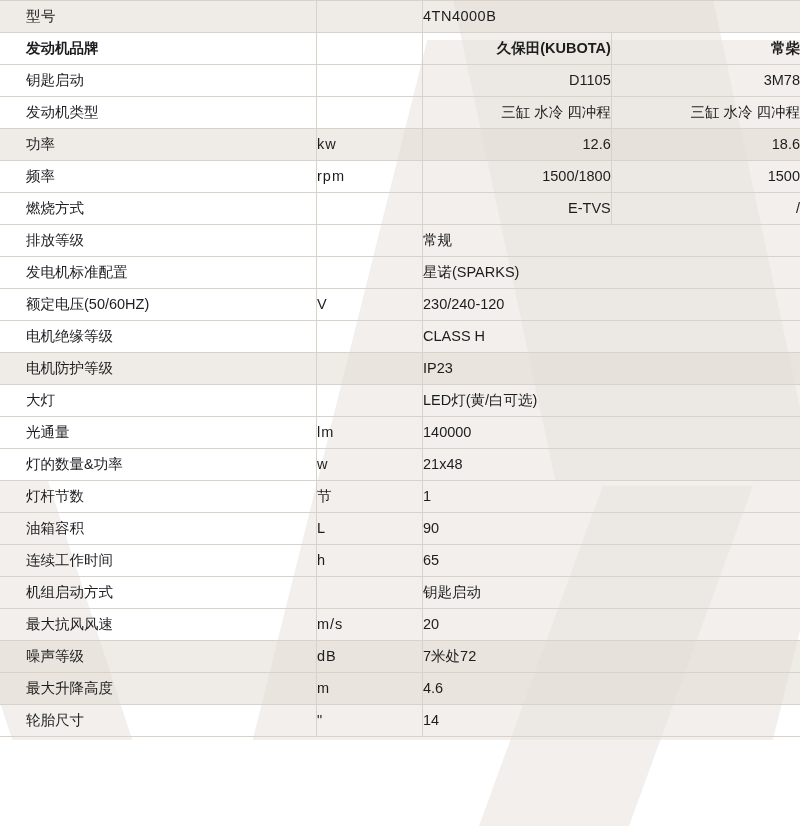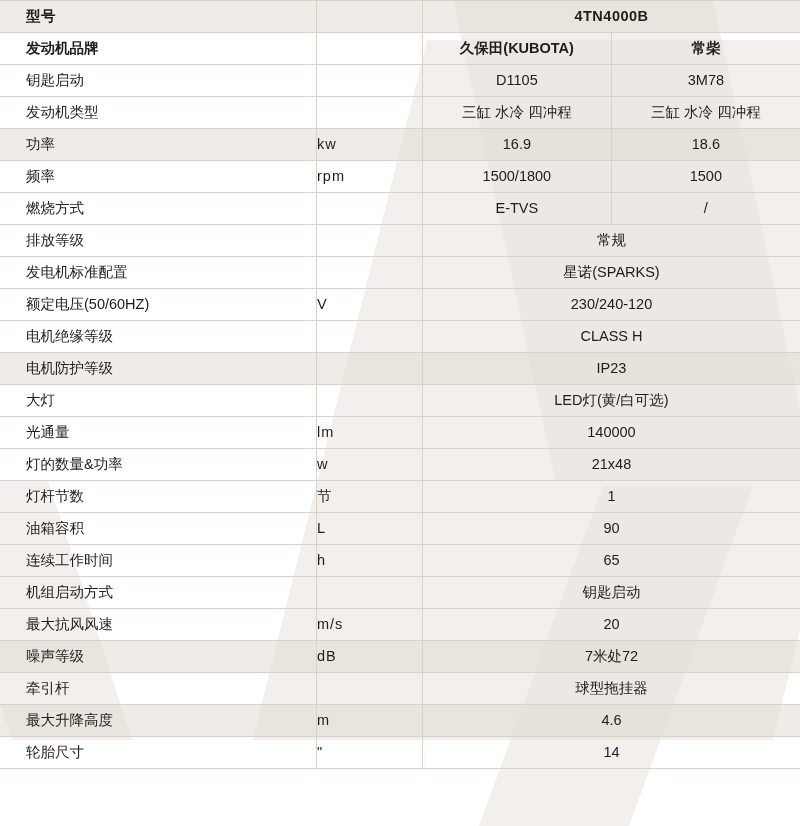--- a/index.html
+++ b/index.html
@@ -89,48 +89,47 @@
     border-right: 1px solid #d8d2cb;
   }
   .col-unit {
     width: 105px;
     text-align: left;
     border-right: 1px solid #d8d2cb;
     font-size: 13px;
     letter-spacing: 1px;
   }
   .col-val {
-    text-align: center;
   }
   .col-val-split-left {
     text-align: center;
     border-right: 1px solid #d8d2cb;
     width: 205px;
   }
   .col-val-split-right {
     text-align: center;
     width: 200px;
   }
   .row-shaded td {
     background: rgba(226, 219, 211, 0.55);
   }
   .row-title td {
     background: rgba(226, 219, 211, 0.55);
-    font-weight: bold;
+    font-weight: normal;
   }
   .bold {
     font-weight: bold;
     margin-left: 32px;
   }
   .model-title {
     font-weight: bold;
     font-size: 15px;
     letter-spacing: 0.5px;
   }
-  .nowrap { white-space: nowrap; }
+  .nowrap { white-space: nowrap; text-align: right; }
 </style>
 </head>
 <body>
 
 <div class="bg-decor">
   <div class="shape shape-a"></div>
   <div class="shape shape-b"></div>
   <div class="shape shape-c"></div>
   <div class="shape shape-d"></div>
 </div>
@@ -156,21 +155,21 @@
       </tr>
       <tr>
         <td class="col-label">发动机类型</td>
         <td class="col-unit"></td>
         <td class="col-val-split-left nowrap">三缸 水冷 四冲程</td>
         <td class="col-val-split-right nowrap">三缸 水冷 四冲程</td>
       </tr>
       <tr class="row-shaded">
         <td class="col-label">功率</td>
         <td class="col-unit">kw</td>
-        <td class="col-val-split-left nowrap">16.9</td>
+        <td class="col-val-split-left nowrap">12.6</td>
         <td class="col-val-split-right nowrap">18.6</td>
       </tr>
       <tr>
         <td class="col-label">频率</td>
         <td class="col-unit">rpm</td>
         <td class="col-val-split-left nowrap">1500/1800</td>
         <td class="col-val-split-right nowrap">1500</td>
       </tr>
       <tr>
         <td class="col-label">燃烧方式</td>
@@ -241,25 +240,20 @@
       <tr>
         <td class="col-label">最大抗风风速</td>
         <td class="col-unit">m/s</td>
         <td class="col-val" colspan="2">20</td>
       </tr>
       <tr class="row-shaded">
         <td class="col-label">噪声等级</td>
         <td class="col-unit">dB</td>
         <td class="col-val" colspan="2">7米处72</td>
       </tr>
-      <tr>
-        <td class="col-label">牵引杆</td>
-        <td class="col-unit"></td>
-        <td class="col-val" colspan="2">球型拖挂器</td>
-      </tr>
       <tr class="row-shaded">
         <td class="col-label">最大升降高度</td>
         <td class="col-unit">m</td>
         <td class="col-val" colspan="2">4.6</td>
       </tr>
       <tr>
         <td class="col-label">轮胎尺寸</td>
         <td class="col-unit">"</td>
         <td class="col-val" colspan="2">14</td>
       </tr>

